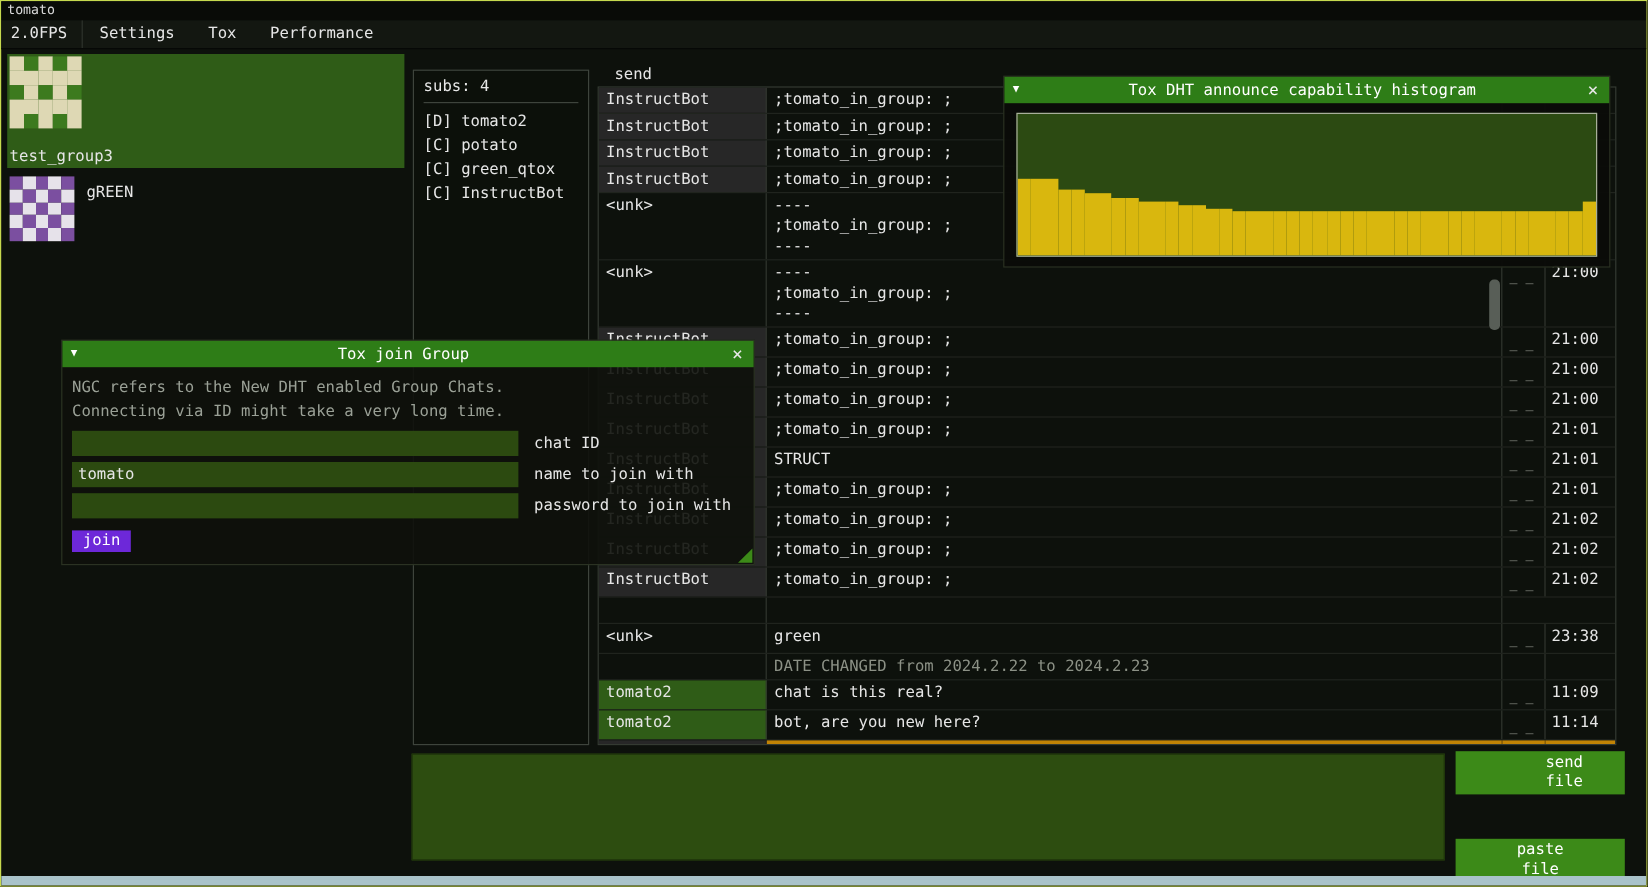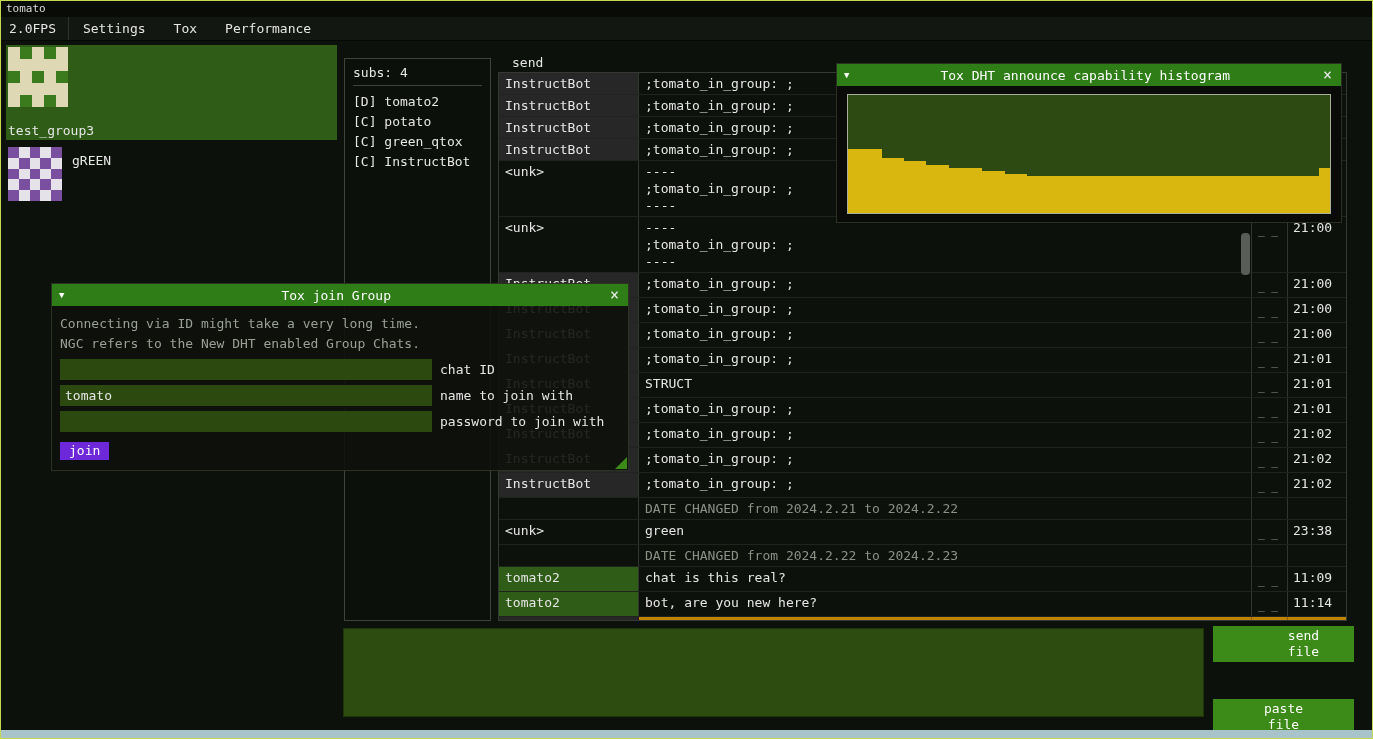--- a/index.html
+++ b/index.html
@@ -59,21 +59,21 @@
   
   .float-win { position:absolute; border:1px solid rgba(55,65,45,0.7); z-index:10; }
   .win-titlebar { height:22px; background:#2e7d17; display:flex; align-items:center;
     padding:0 7px; gap:7px; color:#fff; }
   .win-arrow { font-size:9px; line-height:22px; }
   .win-title { flex:1; white-space:pre;text-align:center; }
   .win-close { font-size:15px; line-height:20px; color:#e8e8e8; cursor:pointer; padding:0 2px; }
   .join-win { left:50px; top:282px; width:578px; height:188px; background:rgba(14,17,11,0.9); }
   .join-body { padding:8px; position:relative; }
   .join-info-line { color:#9aa096; line-height:20px; white-space:pre; }
-  .join-field { display:flex; align-items:center; margin-top:5px; gap:8px; height:21px; }
+  .join-field { display:flex; align-items:center; margin-top:5px; gap:13px; height:21px; }
   .join-input { width:372px; height:21px; background:#2c4a10; border:0; color:#e6e6e6;
     font-family:"DejaVu Sans Mono", monospace; font-size:13px; padding:0 5px; outline:none; }
   .join-btn { display:inline-block; margin-top:10px; background:#6d28d9; color:#fff;
     padding:1px 9px 2px; cursor:pointer; }
   .resize-grip { position:absolute; right:1px; bottom:1px; width:0; height:0;
     border-left:12px solid transparent; border-bottom:12px solid #3c8a18; }
   .hist-win { left:835px; top:62px; width:506px; height:160px; background:rgba(10,11,8,0.96); }
   .hist-body { position:absolute; left:0; right:0; top:22px; bottom:0; padding:8px 10px; }
   .hist-plot { width:100%; height:100%; background:#2c4a12; border:1px solid #a9ae9b;
     display:flex; align-items:flex-end; overflow:hidden; }
@@ -290,21 +290,20 @@
 
         <div class="chat-row name-boxed type-msg">
           <div class="cell name">InstructBot</div>
           <div class="cell msg">;tomato_in_group: ;</div>
           <div class="cell status">_ _</div>
           <div class="cell time">21:02</div>
         </div>
 
         <div class="chat-row name-plain type-date">
           <div class="cell name"></div>
-          <div class="cell msg">DATE CHANGED from 2024.2.21 to 2024.2.22</div>
           <div class="cell status"></div>
           <div class="cell time"></div>
         </div>
 
         <div class="chat-row name-plain type-msg">
           <div class="cell name">&lt;unk&gt;</div>
           <div class="cell msg">green</div>
           <div class="cell status">_ _</div>
           <div class="cell time">23:38</div>
         </div>
@@ -347,22 +346,22 @@
   <div class="file-btn paste">paste
 file</div>
 
   <div class="float-win join-win">
     <div class="win-titlebar">
       <span class="win-arrow">▼</span>
       <span class="win-title">Tox join Group</span>
       <span class="win-close">×</span>
     </div>
     <div class="join-body">
+      <div class="join-info-line">NGC refers to the New DHT enabled Group Chats.</div>
       <div class="join-info-line">Connecting via ID might take a very long time.</div>
-      <div class="join-info-line">NGC refers to the New DHT enabled Group Chats.</div>
       <div class="join-field">
         <input class="join-input" value="" style="">
         <span>chat ID</span>
       </div>
       <div class="join-field">
         <input class="join-input" value="tomato" style="">
         <span>name to join with</span>
       </div>
       <div class="join-field">
         <input class="join-input" value="" style="">

